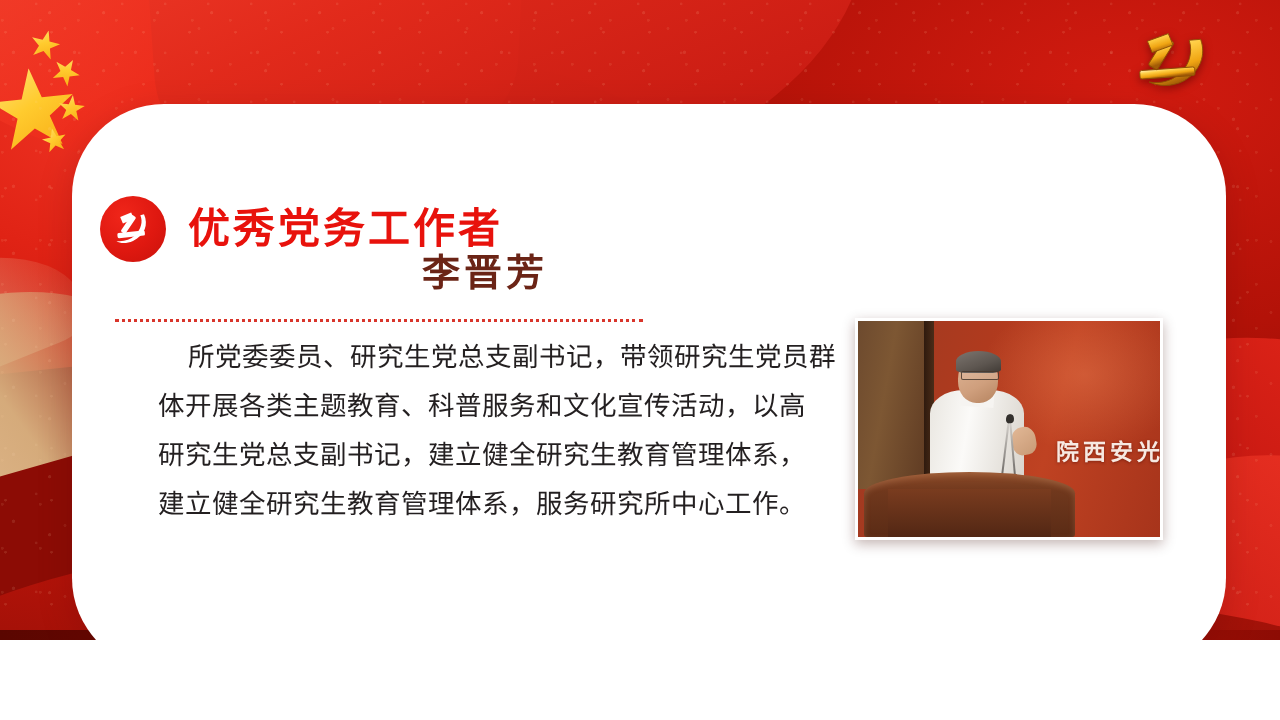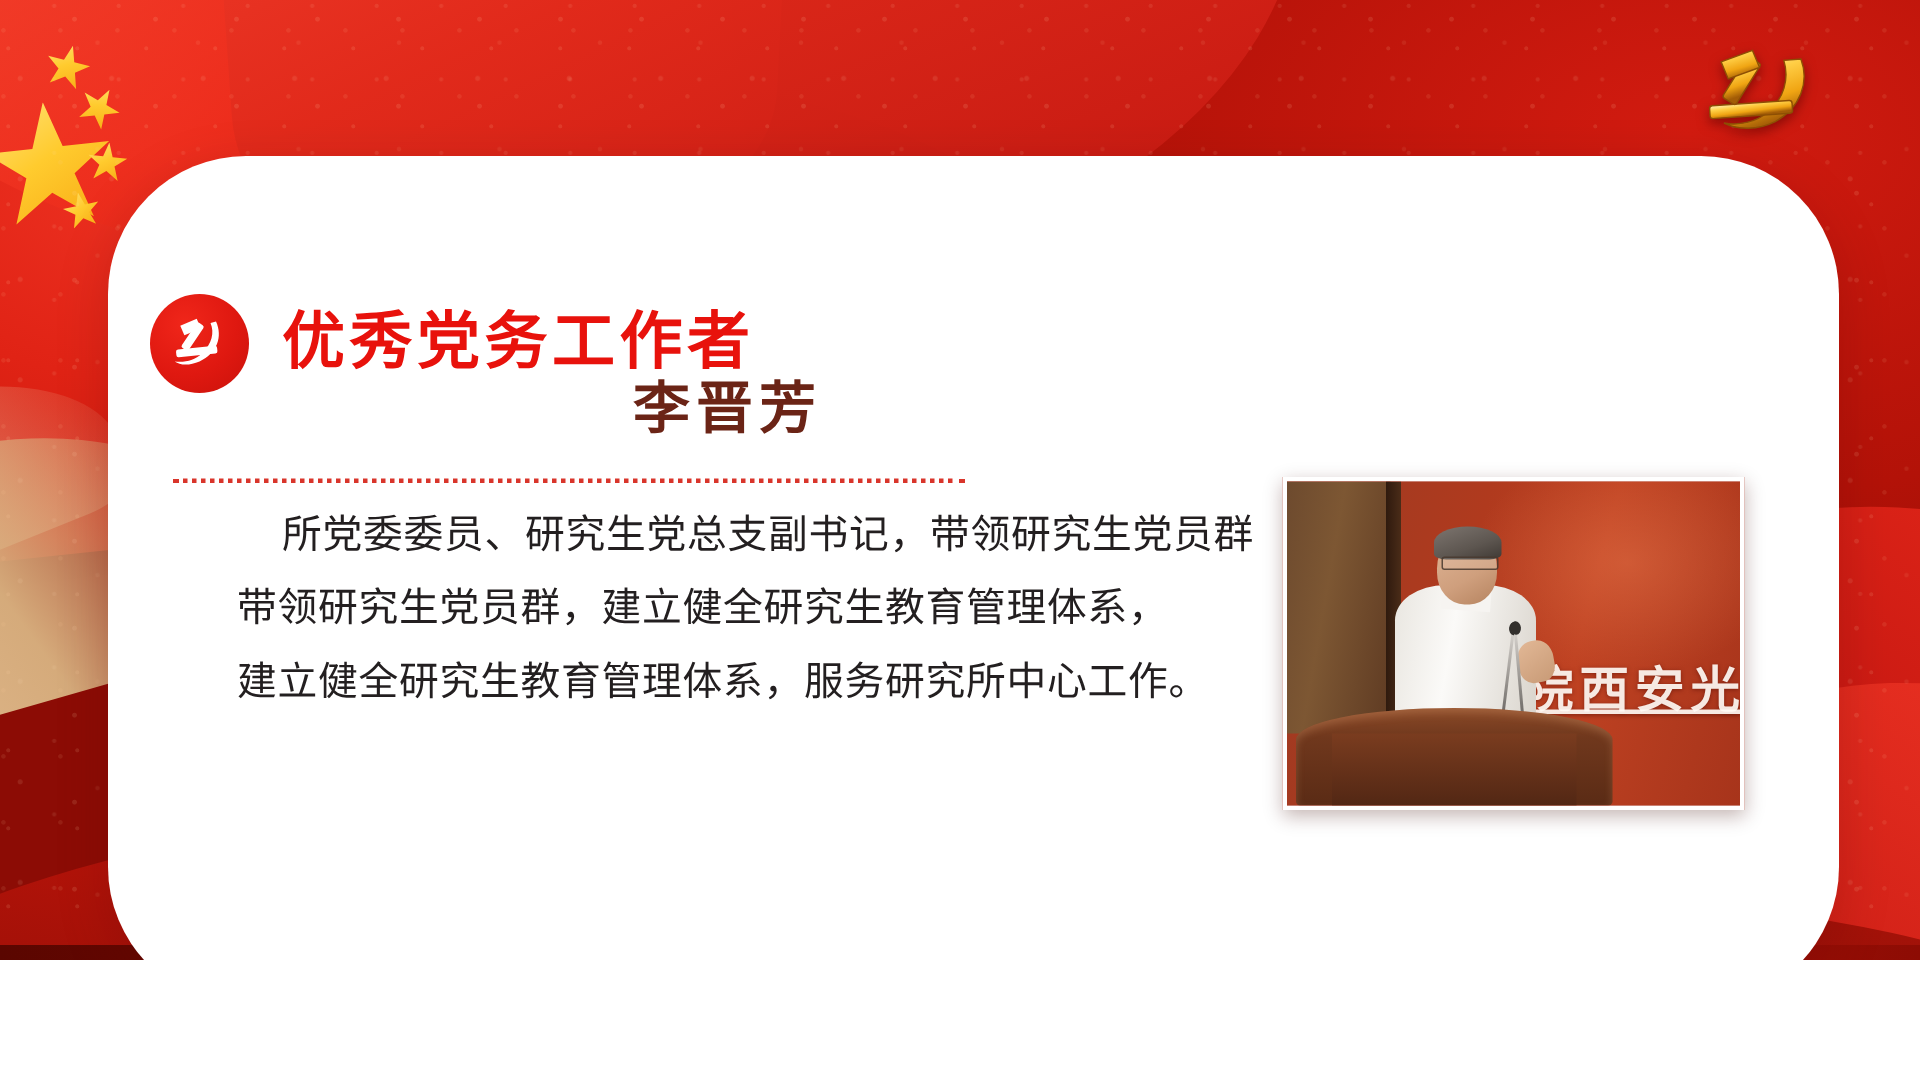--- a/index.html
+++ b/index.html
@@ -254,27 +254,26 @@
   }
   .ph-panel-edge {
     position: absolute; left: 22%; top: 0; width: 3.2%; height: 78%;
     background: linear-gradient(90deg, #2f1a0e, #4a2c18);
   }
   .ph-backdrop-text {
     position: absolute;
     right: -4px;
     top: 52%;
     font-family: "DejaVu Serif", "Liberation Serif", serif;
-    font-size: 33px;
+    font-size: 23px;
     font-weight: bold;
     color: rgba(255,250,244,.92);
     letter-spacing: 4px;
     white-space: nowrap;
     text-shadow: 0 1px 3px rgba(80,10,0,.5);
-    text-decoration: underline;
   }
   .ph-podium {
     position: absolute;
     left: 2%; bottom: 0; width: 70%; height: 30%;
     background: linear-gradient(180deg, #8b4a28 0%, #70381d 30%, #5a2b15 100%);
     border-radius: 52% 52% 3px 3px / 34% 34% 3px 3px;
     box-shadow: inset 0 3px 6px rgba(255,190,140,.22);
   }
   .ph-podium-face {
     position: absolute;
@@ -403,21 +402,22 @@
       </div>
       <div class="title">优秀党务工作者</div>
     </div>
 
     <div class="name">李晋芳</div>
 
     <div class="divider"></div>
 
     <div class="body-text">
       <div class="body-line">所党委委员、研究生党总支副书记，带领研究生党员群</div>
-      <div class="body-line">带领研究生党员群，建立健全研究生教育管理体系，</div>
+      <div class="body-line">体开展各类主题教育、科普服务和文化宣传活动，以高</div>
+      <div class="body-line">研究生党总支副书记，建立健全研究生教育管理体系，</div>
       <div class="body-line">建立健全研究生教育管理体系，服务研究所中心工作。</div>
     </div>
 
     <div class="photo">
       <div class="photo-scene">
         <div class="ph-wall"></div>
         <div class="ph-wall-glow"></div>
         <div class="ph-panel-left"></div>
         <div class="ph-panel-edge"></div>
         <div class="ph-backdrop-text">院西安光</div>

